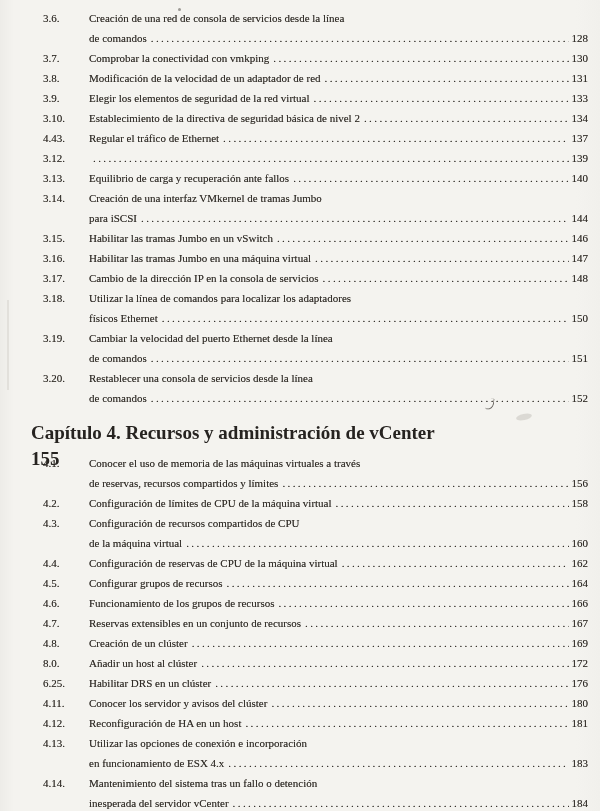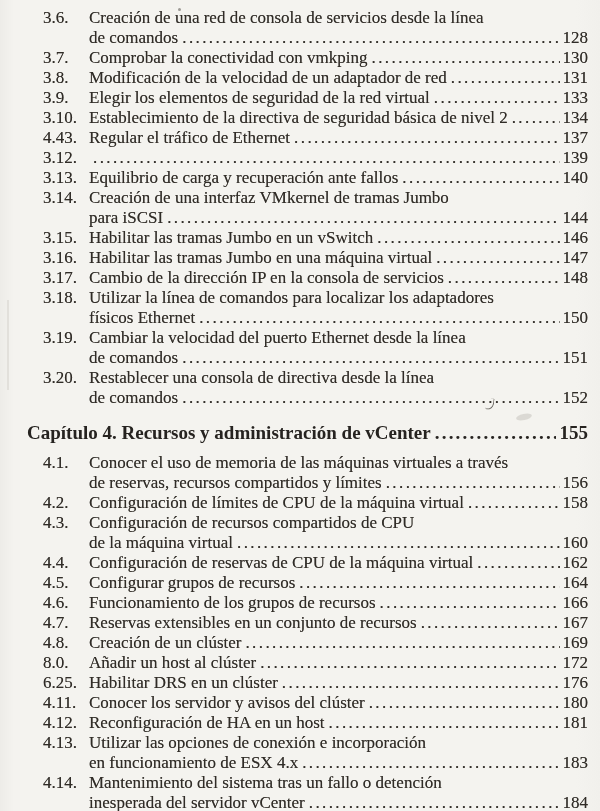--- a/index.html
+++ b/index.html
@@ -13,21 +13,21 @@
   }
   .page {
     position: absolute; inset: 0;
     padding-top: 8px;
     background: linear-gradient(90deg, #edecE8 0px, #f4f3ef 14px, #f4f3ef 96%, #f1f0ec 100%);
   }
   .toc-row {
     display: flex; align-items: baseline;
     margin: 0 12px 0 43px;
     height: 20px; line-height: 20px;
-    font-size: 17px;
+    font-size: 11px;
     white-space: nowrap;
     text-shadow: 0 0 0.5px rgba(48,44,39,0.55);
   }
   .num { flex: 0 0 46px; }
   .txt { flex: 0 0 auto; }
   .leader {
     flex: 1 1 8px; min-width: 0;
     overflow: hidden; margin: 0 3px 0 4px;
     align-self: baseline;
   }
@@ -36,20 +36,21 @@
     letter-spacing: 2.4px;
   }
   .page-num { flex: 0 0 auto; }
   .chapter-row {
     display: flex; align-items: baseline;
     margin: 12px 12px 7px 27px;
     height: 26px; line-height: 26px;
     font-size: 19px; font-weight: bold;
     white-space: nowrap;
     color: #262320;
+    flex-direction: column;
   }
   .chapter-row .leader { margin: 0 4px; }
   .chapter-row .leader::after { letter-spacing: 2.2px; }
   .artifact-j {
     position: absolute; left: 486px; top: 398px;
     width: 7px; height: 11px;
     border-right: 1.6px solid rgba(60,56,50,0.8);
     border-bottom: 1.6px solid rgba(60,56,50,0.8);
     border-bottom-right-radius: 7px;
     transform: rotate(8deg);
@@ -171,21 +172,21 @@
         <span class="txt">Cambiar la velocidad del puerto Ethernet desde la línea</span>
       </div>
       <div class="toc-row">
         <span class="num"></span>
         <span class="txt">de comandos</span>
         <span class="leader"></span>
         <span class="page-num">151</span>
       </div>
       <div class="toc-row">
         <span class="num">3.20.</span>
-        <span class="txt">Restablecer una consola de directiva desde la línea</span>
+        <span class="txt">Restablecer una consola de servicios desde la línea</span>
       </div>
       <div class="toc-row">
         <span class="num"></span>
         <span class="txt">de comandos</span>
         <span class="leader"></span>
         <span class="page-num">152</span>
       </div>
       <div class="chapter-row">
         <span class="txt">Capítulo 4. Recursos y administración de vCenter</span>
         <span class="leader"></span>

